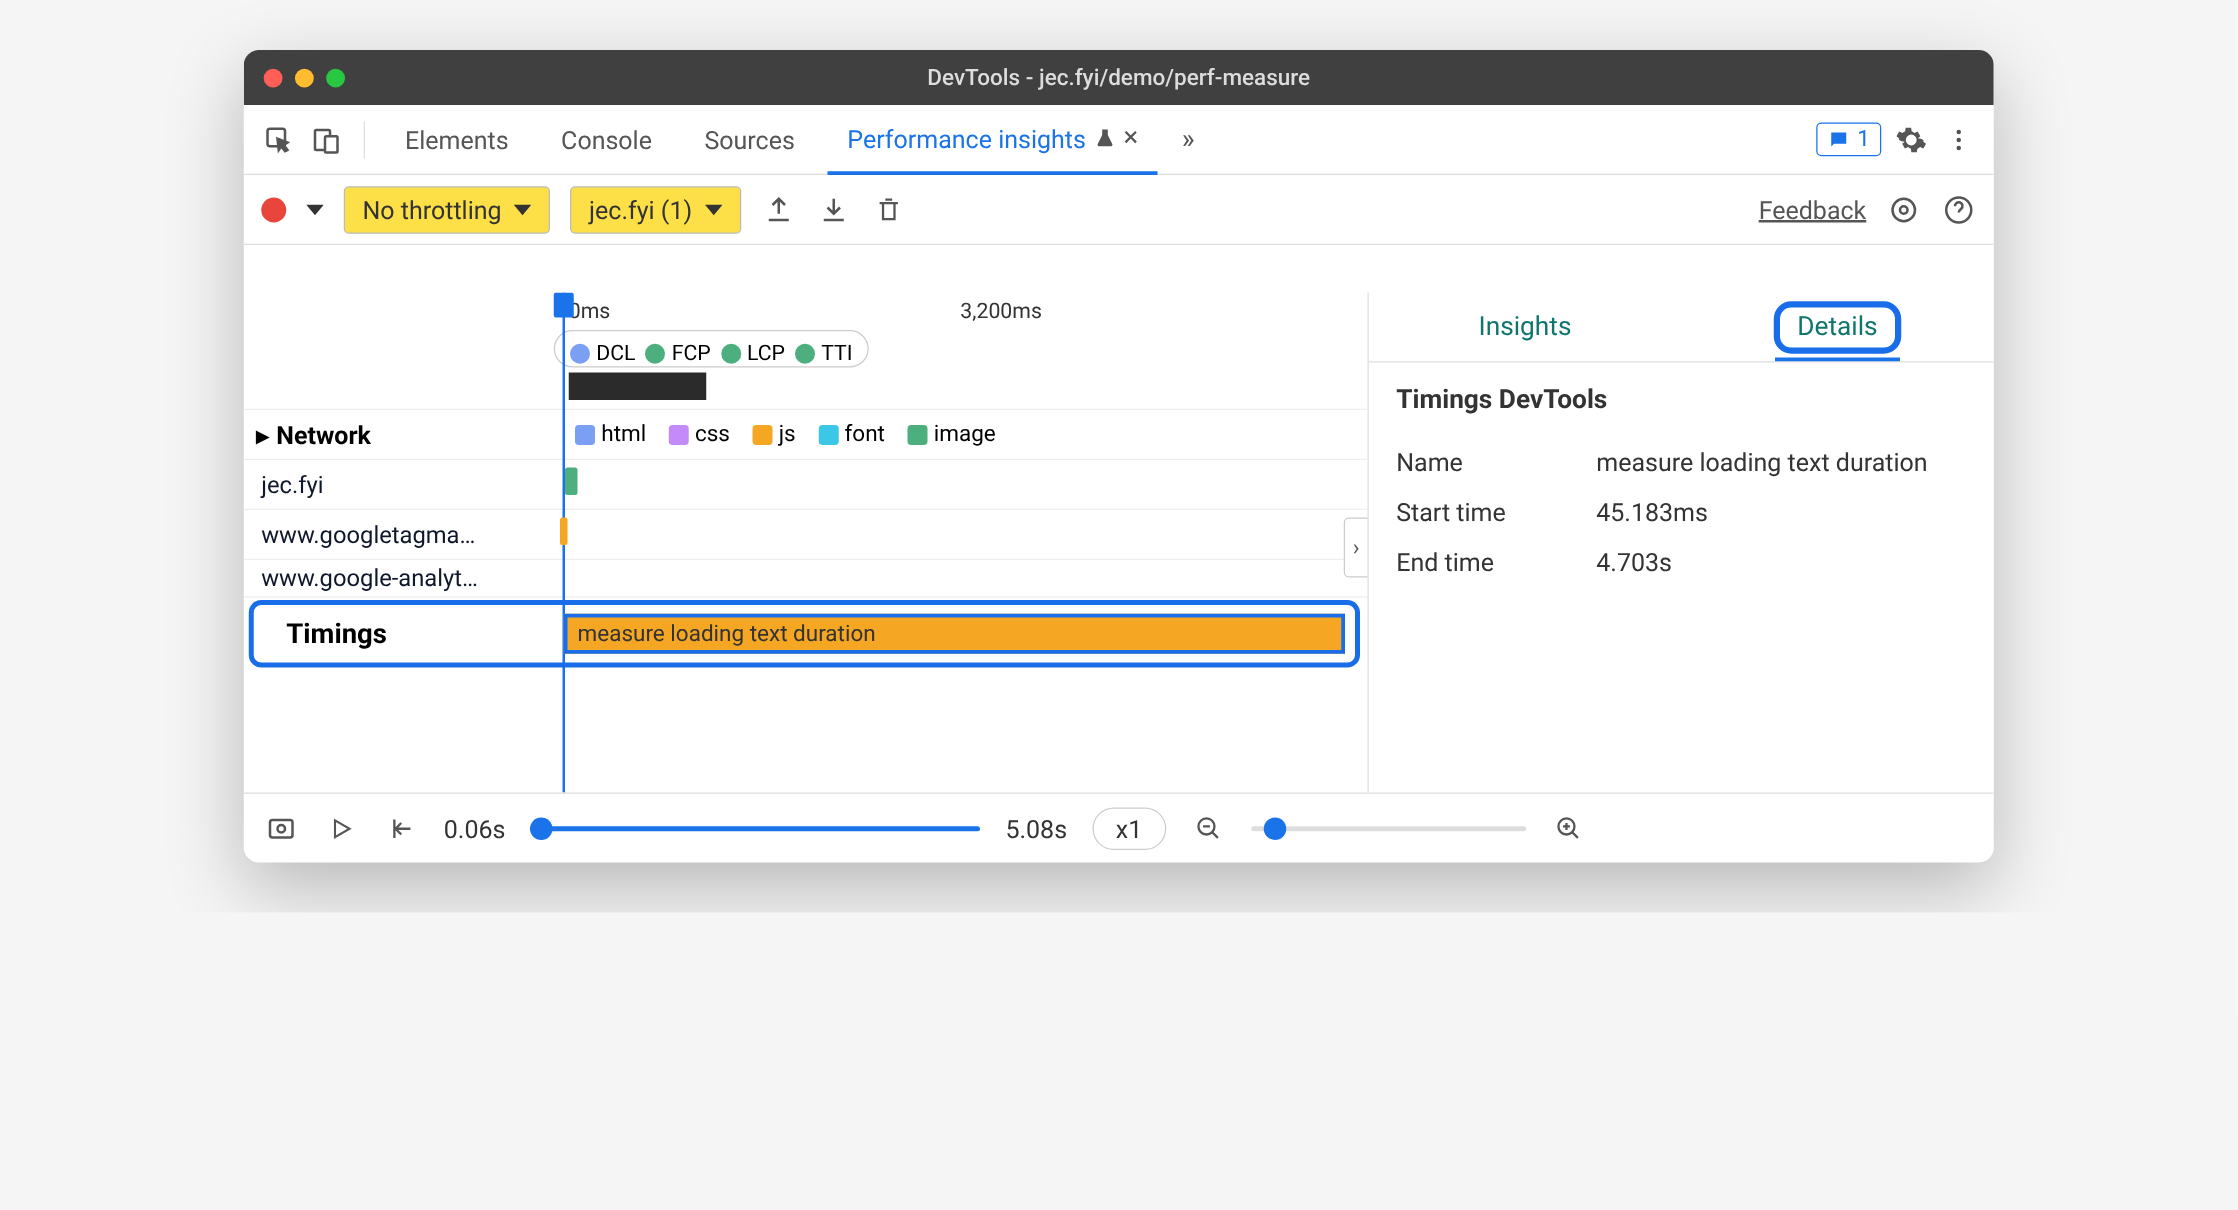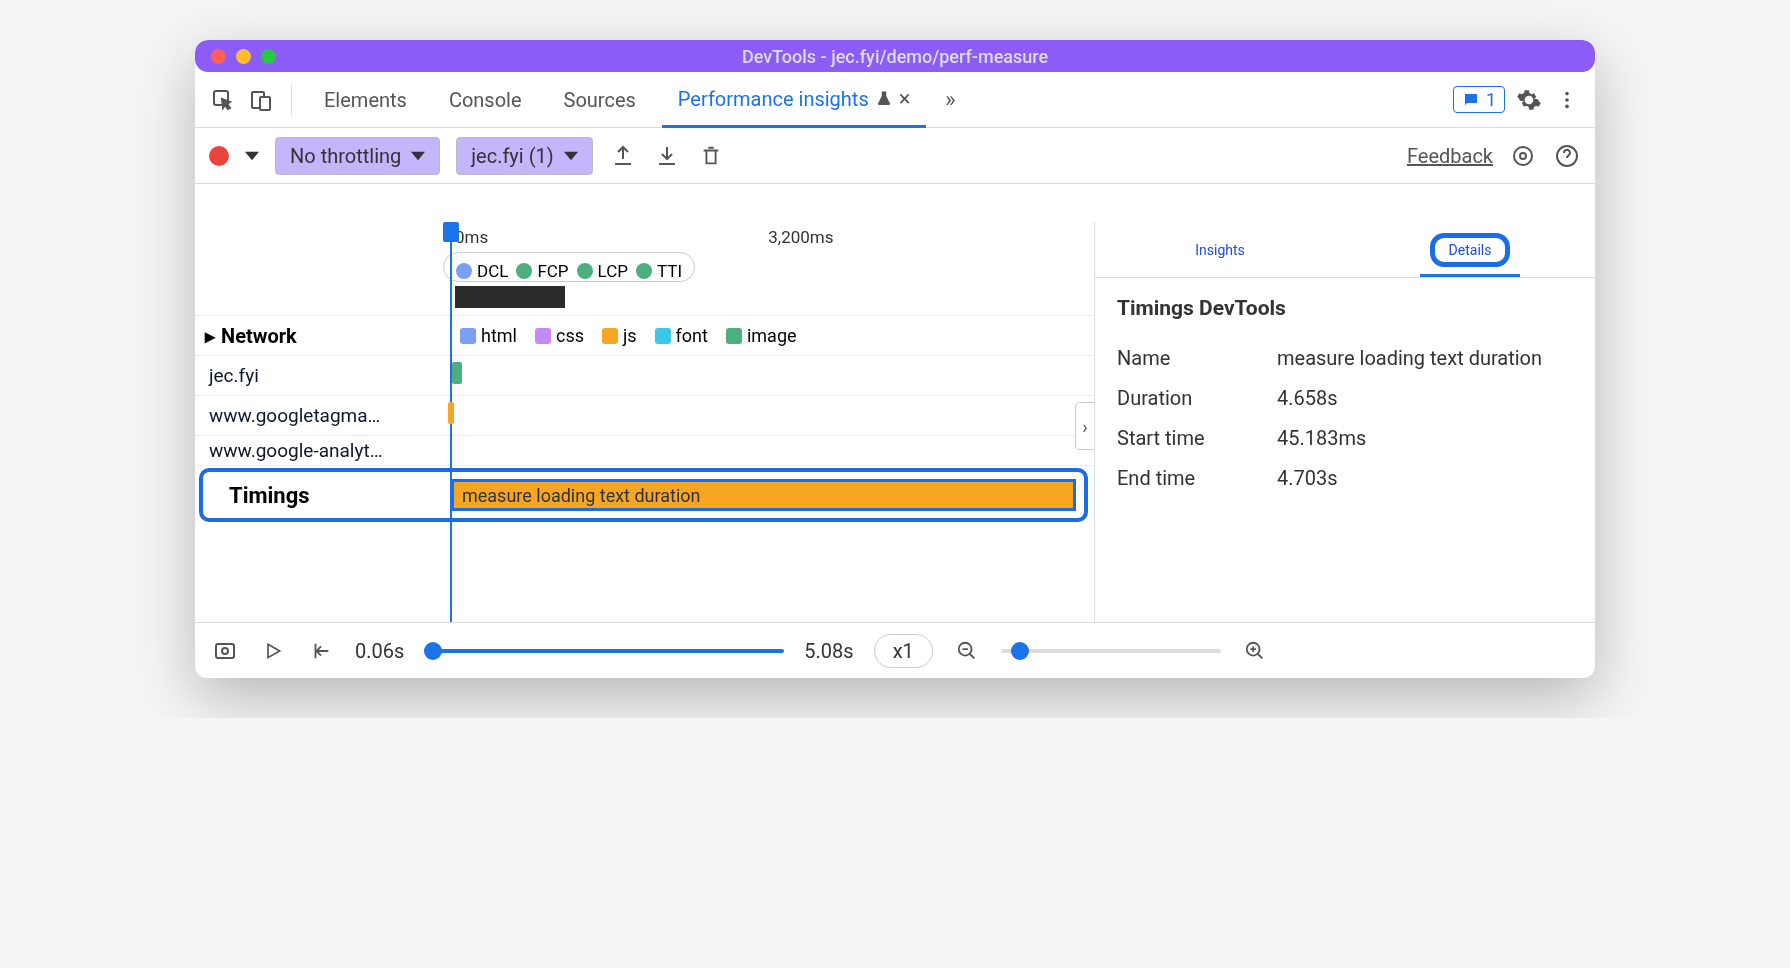--- a/index.html
+++ b/index.html
@@ -1,36 +1,36 @@
 <!DOCTYPE html>
 <html><head>
 <meta charset="utf-8">
 <style>
   * { margin: 0; padding: 0; box-sizing: border-box; font-family: -apple-system, BlinkMacSystemFont, "Segoe UI", Roboto, sans-serif; }
   body { background: #f5f5f5; padding: 40px; display: flex; justify-content: center; }
   .window { width: 1400px; background: #fff; border-radius: 12px; box-shadow: 0 20px 60px rgba(0,0,0,0.25); overflow: hidden; }
-  .titlebar { background: #8b5cf6; height: 32px; display: flex; align-items: center; padding: 0 16px; position: relative; border-radius: 13px; }
+  .titlebar { background: #404040; height: 44px; display: flex; align-items: center; padding: 0 16px; position: relative; }
   .traffic-lights { display: flex; gap: 10px; }
   .light { width: 15px; height: 15px; border-radius: 50%; }
   .light.red { background: #ff5f57; }
   .light.yellow { background: #febc2e; }
   .light.green { background: #28c840; }
   .title-text { position: absolute; left: 50%; transform: translateX(-50%); color: #ddd; font-size: 18px; font-weight: 500;}
   
   .toolbar-tabs { display: flex; align-items: center; height: 56px; border-bottom: 1px solid #ddd; padding: 0 14px; gap: 10px; }
   .tb-icon { width: 28px; height: 28px; display: flex; align-items: center; justify-content: center; color: #555; }
   .tab-sep { width: 1px; height: 30px; background: #ddd; margin: 0 6px; }
   .devtab { padding: 0 16px; height: 56px; display: flex; align-items: center; color: #555; font-size: 20px; cursor: pointer; gap: 6px; }
   .devtab.active { color: #1a73e8; border-bottom: 3px solid #1a73e8; margin-bottom: -1px; }
   .spacer { flex: 1; }
   .badge-chat { border: 1px solid #1a73e8; color: #1a73e8; border-radius: 4px; padding: 2px 8px; display: flex; align-items: center; gap: 6px; font-size: 18px; }
   
   .sub-toolbar { display: flex; align-items: center; height: 56px; border-bottom: 1px solid #ddd; padding: 0 14px; gap: 16px; }
   .rec-dot { width: 20px; height: 20px; border-radius: 50%; background: #e8453c; }
-  .select-box { border: 1px solid #bbb; border-radius: 4px; padding: 6px 14px; display: flex; align-items: center; gap: 10px; font-size: 20px; color: #333; background: #c4b5fd; }
+  .select-box { border: 1px solid #bbb; border-radius: 4px; padding: 6px 14px; display: flex; align-items: center; gap: 10px; font-size: 20px; color: #333; background: #fde047; }
   .sub-toolbar .link { color: #555; text-decoration: underline; font-size: 20px; }
   
   .main { display: flex; height: 400px; position: relative; margin-top: 38px; }
   .left-panel { flex: 1; border-right: 1px solid #ddd; position: relative; overflow: hidden; }
   .right-panel { width: 500px; display: flex; flex-direction: column; }
   
   .time-ruler { height: 30px; display: flex; font-size: 17px; color: #333; padding-left: 260px; gap: 280px; align-items: center; }
   .marker-row { height: 30px; border-bottom: 1px solid #eee; display: flex; align-items: flex-end; padding-left: 255px; gap: 8px; font-size: 17px; }
   .marker-chip { display: flex; align-items: center; gap: 5px; }
   .dot { width: 16px; height: 16px; border-radius: 50%; }
@@ -46,21 +46,21 @@
   .mini-bar { position: absolute; top: 6px; width: 10px; height: 22px; border-radius: 2px; }
   
   .timings-row { height: 54px; border: 4px solid #1a6de8; border-radius: 10px; display: flex; align-items: center; margin: 2px 6px 6px 4px; position: relative; }
   .timings-label { font-weight: 700; font-size: 22px; padding-left: 26px; width: 248px; }
   .timings-bar { background: #f5a623; border: 3px solid #1a6de8; height: 32px; flex: 1; margin-right: 8px; display: flex; align-items: center; padding-left: 8px; font-size: 18px; color: #333; }
   
   .playhead { position: absolute; top: 0; bottom: 0; left: 255px; width: 2px; background: #1a73e8; }
   .playhead::before { content: ''; position: absolute; top: 0; left: -7px; width: 16px; height: 20px; background: #1a73e8; border-radius: 2px; }
   
   .right-tabs { display: flex; height: 56px; border-bottom: 1px solid #ddd; }
-  .rtab { flex: 1; display: flex; align-items: center; justify-content: center; font-size: 14px; color: #1d4ed8; cursor: pointer; position: relative; }
+  .rtab { flex: 1; display: flex; align-items: center; justify-content: center; font-size: 21px; color: #0f766e; cursor: pointer; position: relative; }
   .rtab.active::after { content: ''; position: absolute; bottom: 0; width: 100px; height: 3px; background: #1a73e8; }
   .highlight-box { border: 5px solid #1a6de8; border-radius: 14px; padding: 4px 14px; }
   
   .details-body { padding: 18px 22px; }
   .details-title { font-weight: 700; font-size: 21px; color: #333; margin-bottom: 18px; }
   .detail-row { display: flex; padding: 8px 0; font-size: 20px; color: #333; }
   .detail-key { width: 160px; }
   
   .expand-btn { position: absolute; right: -1px; top: 180px; width: 20px; height: 48px; border: 1px solid #ccc; background: #fff; border-radius: 4px 0 0 4px; display: flex; align-items: center; justify-content: center; font-size: 18px; color: #555; }
   
@@ -264,24 +264,20 @@
           <span class="highlight-box">Details</span>
         </div>
       </div>
       <div class="details-body">
         <div class="details-title">Timings DevTools</div>
         <div class="detail-row">
           <div class="detail-key">Name</div>
           <div>measure loading text duration</div>
         </div>
         <div class="detail-row">
-          <div class="detail-key">Duration</div>
-          <div>4.658s</div>
-        </div>
-        <div class="detail-row">
           <div class="detail-key">Start time</div>
           <div>45.183ms</div>
         </div>
         <div class="detail-row">
           <div class="detail-key">End time</div>
           <div>4.703s</div>
         </div>
       </div>
     </div>
   </div>

